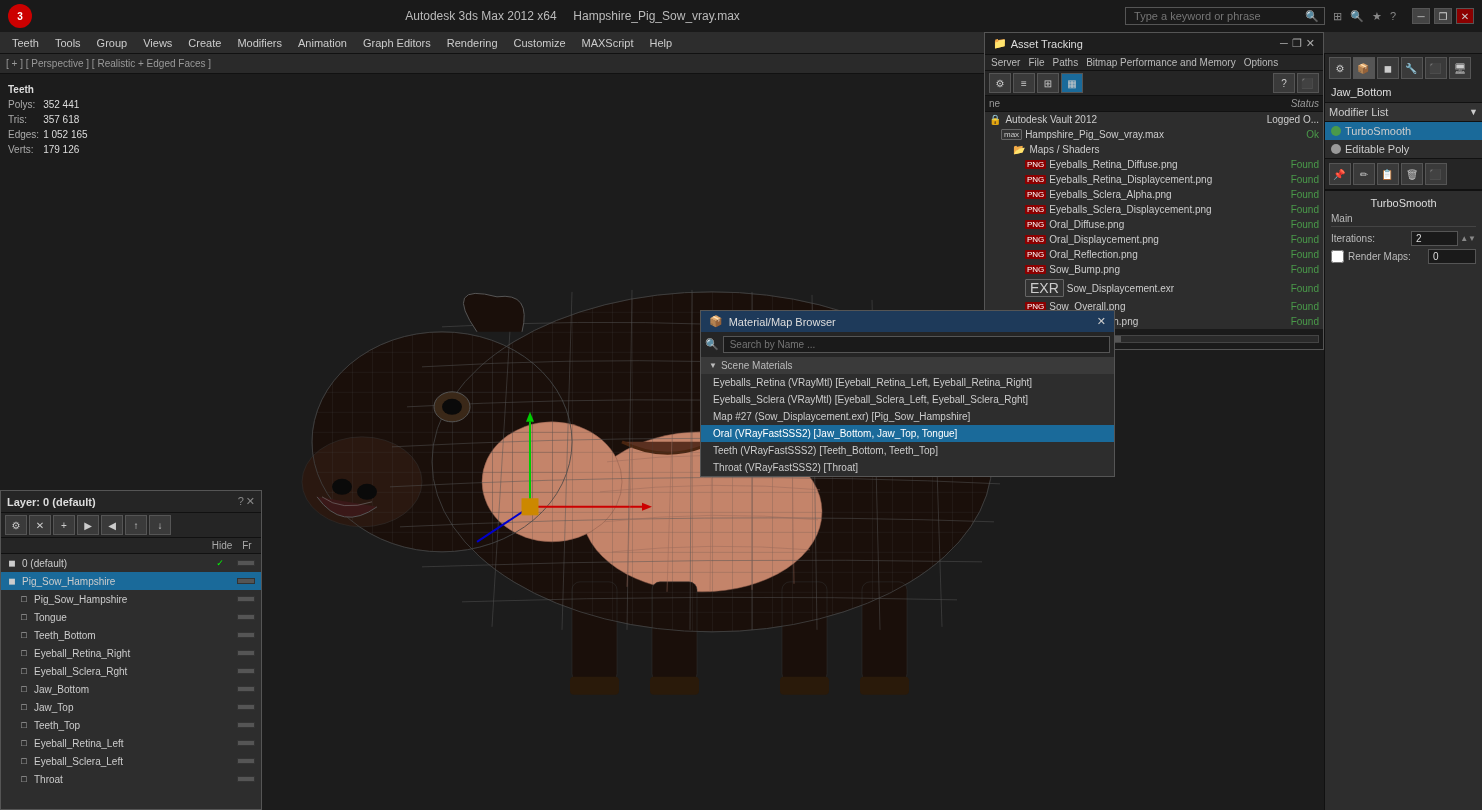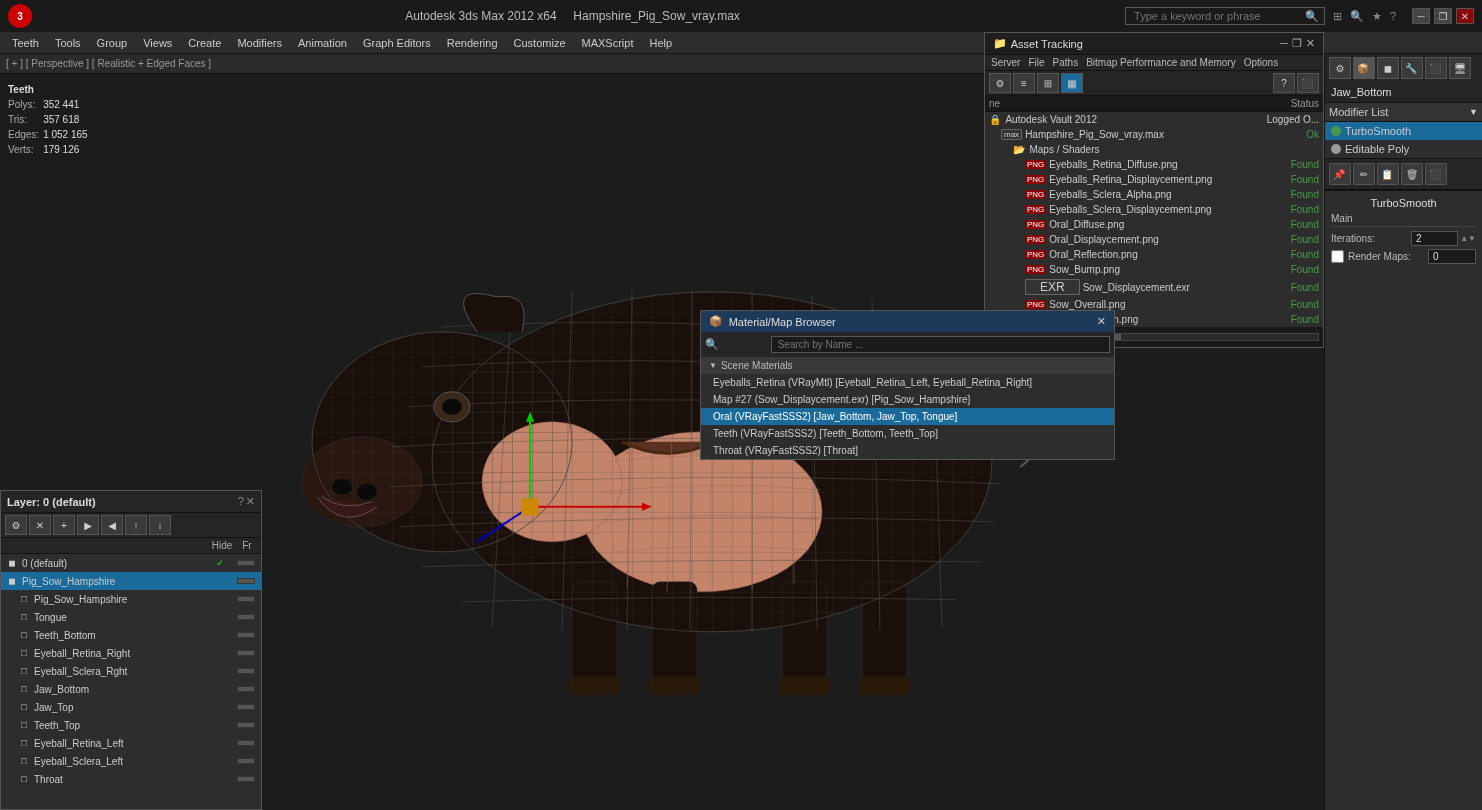--- a/index.html
+++ b/index.html
@@ -100,21 +100,21 @@
     #mat-browser {
       position: absolute; left: 700px; top: 310px;
       width: 415px; background: #2d2d2d; border: 1px solid #555;
       z-index: 100;
     }
     #mat-browser-title {
       background: #1e3a5a; padding: 4px 8px; display: flex; align-items: center; justify-content: space-between;
       font-size: 11px; color: #ddd;
     }
     #mat-search { padding: 4px; background: #252525; display: flex; align-items: center; gap: 4px; }
-    #mat-search input { flex: 1; background: #1a1a1a; border: 1px solid #555; color: #ddd; padding: 2px 6px; font-size: 10px; margin-left: 48px; }
+    #mat-search input { flex: 1; background: #1a1a1a; border: 1px solid #555; color: #ddd; padding: 2px 6px; font-size: 10px; }
     #mat-list { background: #2d2d2d; }
     .mat-section-header {
       background: #3a3a3a; padding: 3px 8px; font-size: 10px; color: #bbb;
       display: flex; align-items: center; gap: 4px;
     }
     .mat-section-header .section-arrow { font-size: 8px; }
     .mat-item {
       padding: 3px 12px; font-size: 10px; color: #ccc; cursor: pointer;
     }
     .mat-item.selected { background: #1a6a9a; color: #fff; }
@@ -130,27 +130,27 @@
       border-bottom: 1px solid #111;
     }
     #asset-title-text { font-size: 11px; color: #ddd; display: flex; align-items: center; gap: 4px; }
     #asset-menubar { display: flex; align-items: center; padding: 2px 6px; gap: 8px; background: #252525; border-bottom: 1px solid #111; font-size: 10px; }
     #asset-menubar span { cursor: pointer; color: #bbb; }
     #asset-toolbar { display: flex; align-items: center; padding: 2px 4px; gap: 2px; background: #252525; border-bottom: 1px solid #111; }
     .at-btn { width: 22px; height: 20px; background: #3a3a3a; border: 1px solid #555; color: #ccc; font-size: 10px; display: flex; align-items: center; justify-content: center; cursor: pointer; }
     .at-btn.active { background: #1a6a9a; }
     #asset-cols { display: flex; background: #1a1a1a; padding: 2px 4px; font-size: 10px; color: #999; border-bottom: 1px solid #111; }
     .ac-name { flex: 1; }
-    .ac-status { width: 80px; text-align: right; }
+    .ac-status { width: 80px; text-align: right; font-style: italic; }
     #asset-list { overflow-y: auto; max-height: 300px; }
     .asset-item { display: flex; align-items: center; padding: 2px 4px; font-size: 10px; color: #ccc; }
     .asset-name { flex: 1; font-size: 10px; }
     .asset-status { width: 80px; text-align: right; font-size: 10px; }
     .png-badge { background: #8b0000; color: #fff; padding: 0 2px; font-size: 8px; border-radius: 1px; margin-right: 3px; }
-    .exr-badge { background: #333; color: #ccc; border: 1px solid #666; padding: 0 14px; font-size: 12px; border-radius: 1px; margin-right: 3px; }
+    .exr-badge { background: #333; color: #ccc; border: 1px solid #666; padding: 0 4px; font-size: 14px; border-radius: 1px; margin-right: 3px; }
     .max-badge { background: #333; color: #ccc; border: 1px solid #666; padding: 0 2px; font-size: 8px; border-radius: 1px; margin-right: 3px; }
 
     
     ::-webkit-scrollbar { width: 8px; height: 8px; }
     ::-webkit-scrollbar-track { background: #1a1a1a; }
     ::-webkit-scrollbar-thumb { background: #555; }
 
     
     #layout { display: flex; flex-direction: column; height: 810px; }
     #content-area { display: flex; flex: 1; position: relative; overflow: hidden; }
@@ -511,20 +511,21 @@
   <div id="mat-search">
     <span style="color:#888;">🔍</span>
     <input type="text" style="flex: 1 1 0%; background: rgb(26, 26, 26); border: 1px solid rgb(85, 85, 85); color: rgb(221, 221, 221); padding: 2px 6px; font-size: 10px;" placeholder="Search by Name ...">
   </div>
   <div id="mat-list">
     <div class="mat-section-header">
       <span class="section-arrow">▼</span>
       <span>Scene Materials</span>
     </div>
   <div class="mat-item">Eyeballs_Retina (VRayMtl) [Eyeball_Retina_Left, Eyeball_Retina_Right]</div>
+      <div class="mat-item">Eyeballs_Sclera (VRayMtl) [Eyeball_Sclera_Left, Eyeball_Sclera_Rght]</div>
       <div class="mat-item">Map #27 (Sow_Displaycement.exr) [Pig_Sow_Hampshire]</div>
       <div class="mat-item selected">Oral (VRayFastSSS2) [Jaw_Bottom, Jaw_Top, Tongue]</div>
       <div class="mat-item">Teeth (VRayFastSSS2) [Teeth_Bottom, Teeth_Top]</div>
       <div class="mat-item">Throat (VRayFastSSS2) [Throat]</div>
     </div>
 </div>
 
 <div id="asset-panel">
   <div id="asset-title">
     <div id="asset-title-text">

